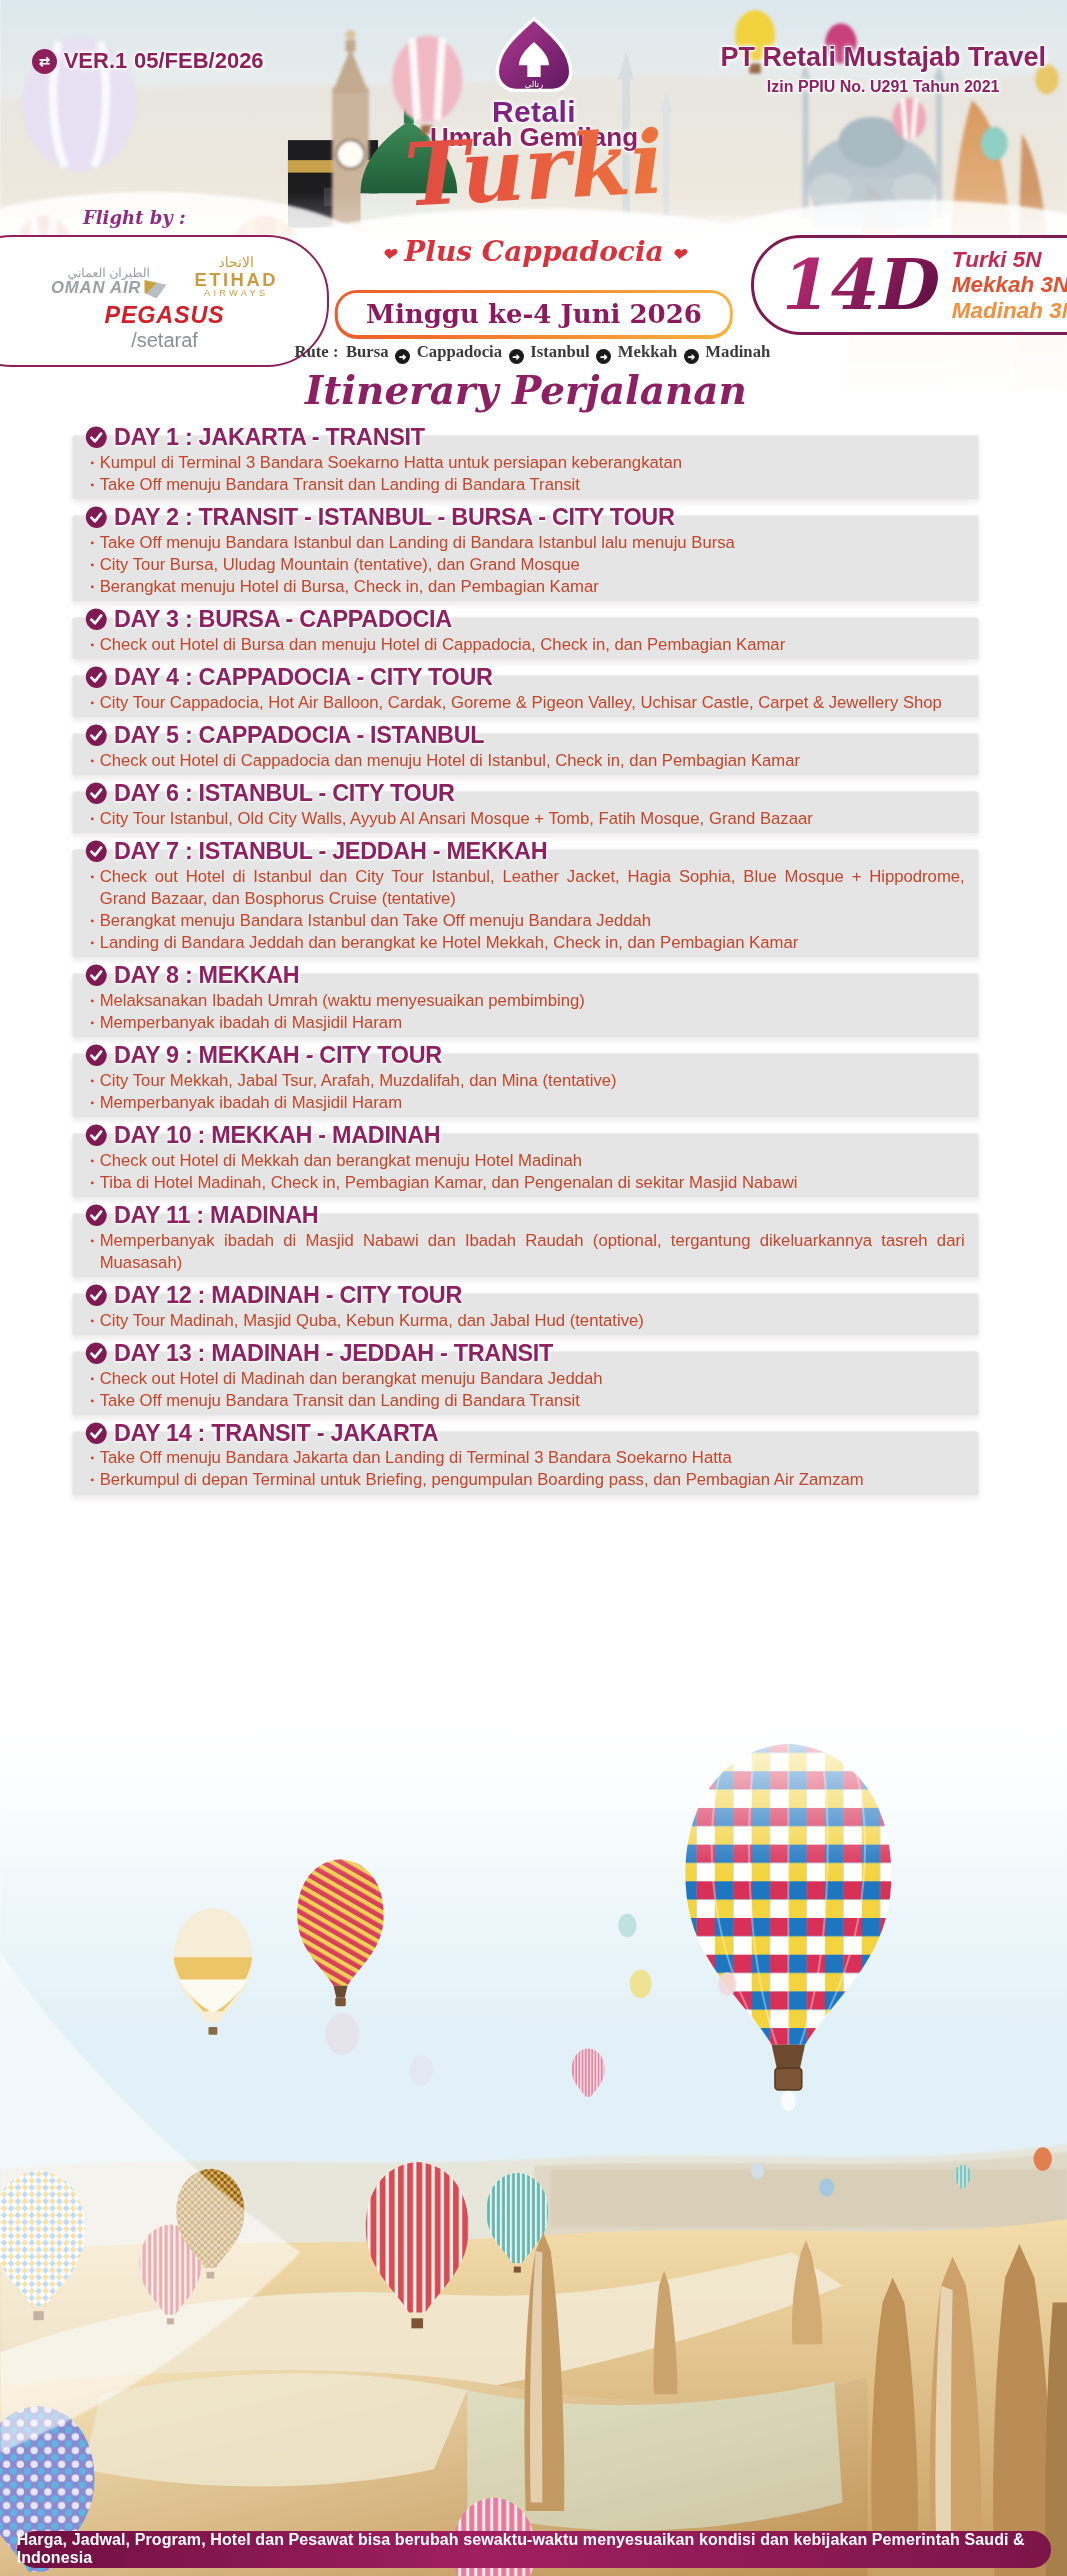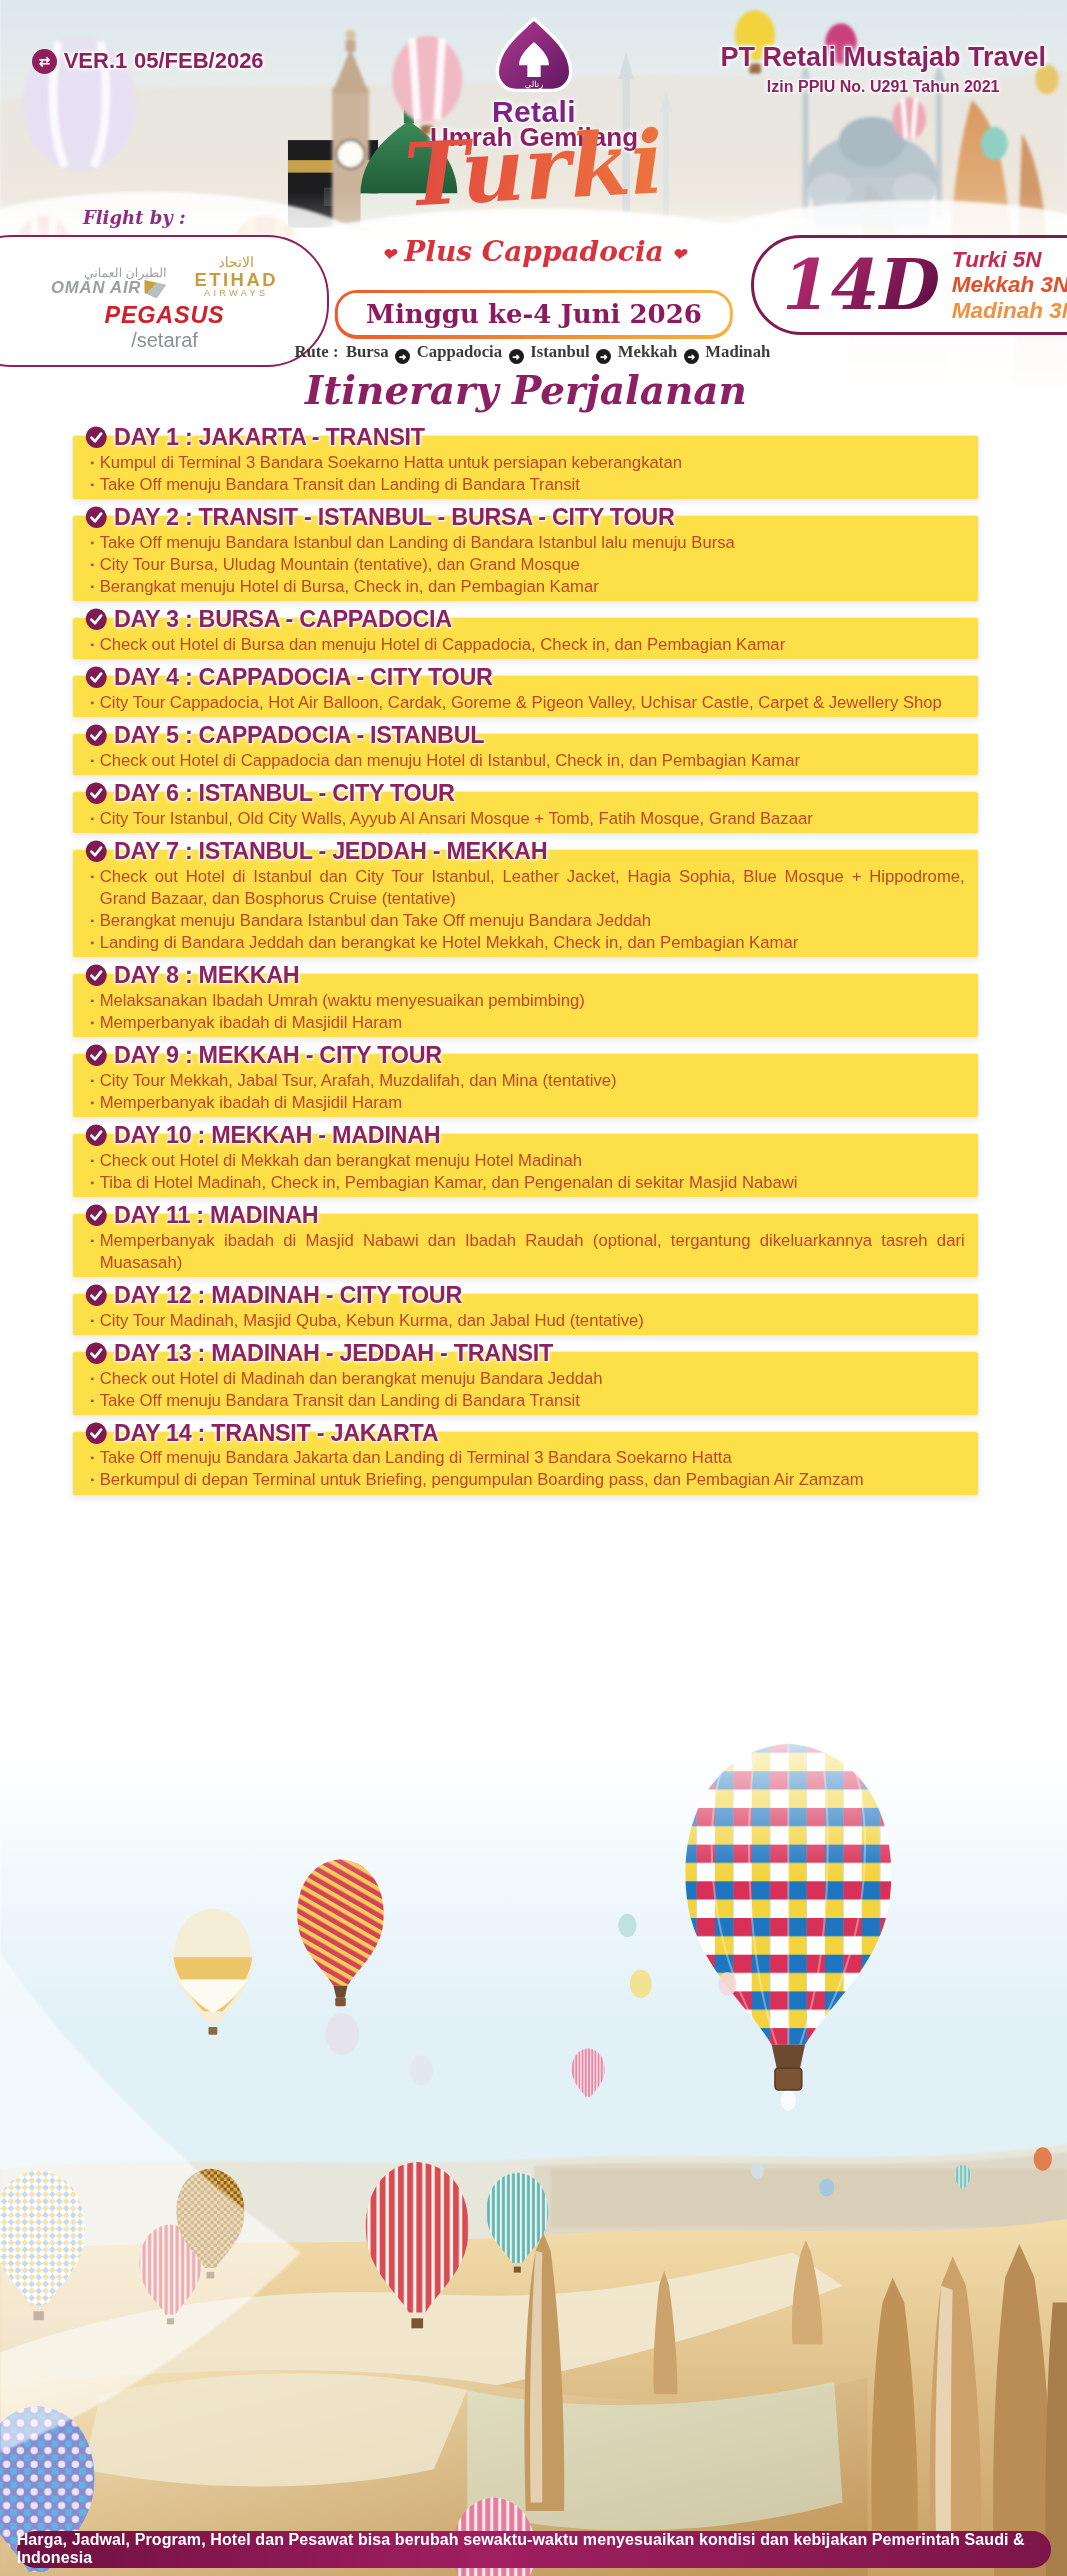--- a/index.html
+++ b/index.html
@@ -30,21 +30,21 @@
   .subtitle{position:absolute;top:235px;width:100%;text-align:center;
             font-family:"DejaVu Serif",serif;font-style:italic;font-weight:bold;font-size:28px;color:#d8333c;}
   .subtitle .heart{font-size:16.7px;vertical-align:middle;padding:0 8.3px;}
 
   .flight-label{position:absolute;top:207px;left:83px;font-family:"DejaVu Serif",serif;font-style:italic;
                 font-weight:bold;font-size:18px;color:#8d2d83;z-index:3;}
   .flight-box{position:absolute;top:235px;left:-50px;width:375px;height:123px;background:#fff;
               border:2.5px solid #8e1f5c;border-radius:62px;z-index:2;
               display:flex;flex-direction:column;align-items:center;justify-content:center;padding-top:5px;}
   .air-row{display:flex;align-items:center;gap:28px;margin-left:50px;}
-  .oman{ text-align:right;color:#9aa0a6;line-height:1;margin-top:12px;}
+  .oman{ text-align:center;color:#9aa0a6;line-height:1;margin-top:12px;}
   .oman .ar{font-size:12.5px;color:#9aa0a6;}
   .oman .en{font-size:16.7px;font-weight:bold;font-style:italic;letter-spacing:0.8px;color:#9aa0a6;}
   .oman-wing{display:inline-block;width:22px;height:18.4px;background:linear-gradient(135deg,#c8a23c 40%,#b9bec2 40%);
              clip-path:polygon(0 0,100% 25%,55% 100%,0 70%);vertical-align:middle;margin-left:3.3px;}
   .etihad{text-align:center;color:#c89b3f;line-height:1.05;}
   .etihad .ar{font-size:14px;}
   .etihad .en{font-size:18.4px;font-weight:bold;letter-spacing:2.5px;}
   .etihad .aw{font-size:9.2px;letter-spacing:3.3px;}
   .pegasus{font-size:23.4px;font-weight:bold;font-style:italic;color:#d02028;letter-spacing:0.8px;margin:3.3px 0 0 50px;}
   .setaraf{font-size:20px;color:#8a9096;margin-left:50px;}
@@ -66,21 +66,21 @@
          font-weight:bold;font-size:16.7px;color:#3a3a3a;z-index:3;}
   .route .stop{padding:0 3.3px;}
   .circle-arrow{display:inline-flex;width:15px;height:15px;border-radius:50%;background:#1b1b1b;color:#fff;
                 align-items:center;justify-content:center;font-size:9.2px;vertical-align:-2.5px;margin:0 3.3px;}
 
   
   .itinerary{position:absolute;top:367px;left:0;width:1052px;z-index:4;}
   .it-title{margin:0 0 22px 0;text-align:center;font-family:"DejaVu Serif",serif;font-style:italic;
             font-weight:bold;font-size:39px;color:#8c2062;}
   .cards{margin:0 73px 0 72px;}
-  .card{background:#fde047;border:0.8px solid #ededed;border-radius:3.3px;box-shadow:0 2.5px 5.8px rgba(90,60,60,.10);
+  .card{background:#e5e5e5;border:0.8px solid #ededed;border-radius:3.3px;box-shadow:0 2.5px 5.8px rgba(90,60,60,.10);
         padding:0 13.3px 3.3px 11.7px;margin-bottom:15px;position:relative;}
   .card-title{display:flex;align-items:center;gap:6.7px;margin-top:-11px;line-height:25px;}
   .check-icon{width:22.5px;height:22.5px;flex:0 0 22.5px;}
   .day-title{font-size:23.4px;font-weight:bold;color:#8e2160;letter-spacing:-0.3px;white-space:nowrap;
              text-shadow:0 0 3.3px #fff,0 0 5px #fff,0.8px 0.8px 0 #fff,-0.8px -0.8px 0 #fff;}
   .bullets{margin:1.7px 0 0 0;padding:0;list-style:none;}
   .bullets li{display:flex;align-items:flex-start;font-size:16.7px;line-height:22px;color:#c3452a;font-weight:500;}
   .b-mark{flex:0 0 15px;text-align:center;font-size:10px;line-height:22px;color:#c3452a;}
   .b-text{flex:1;text-align:justify;}
 

